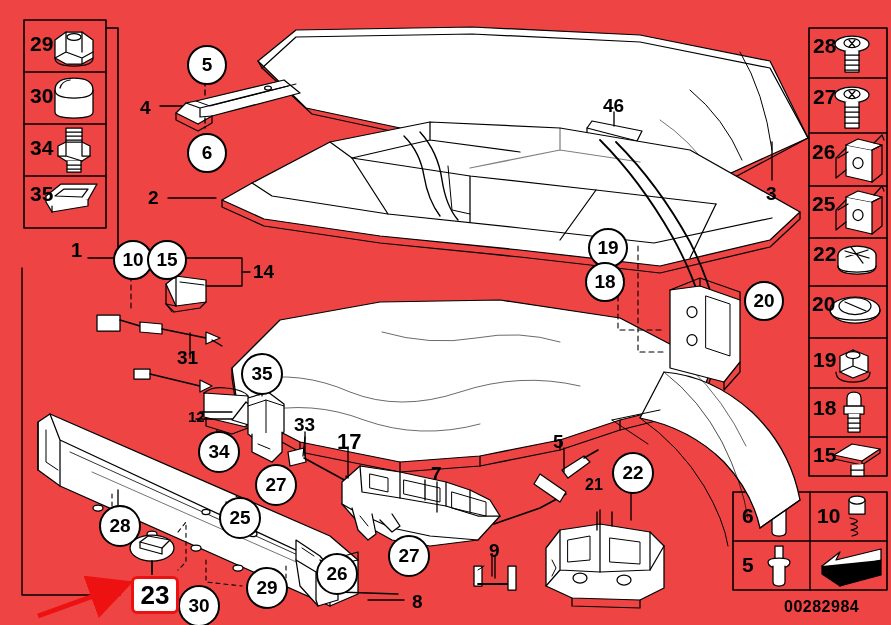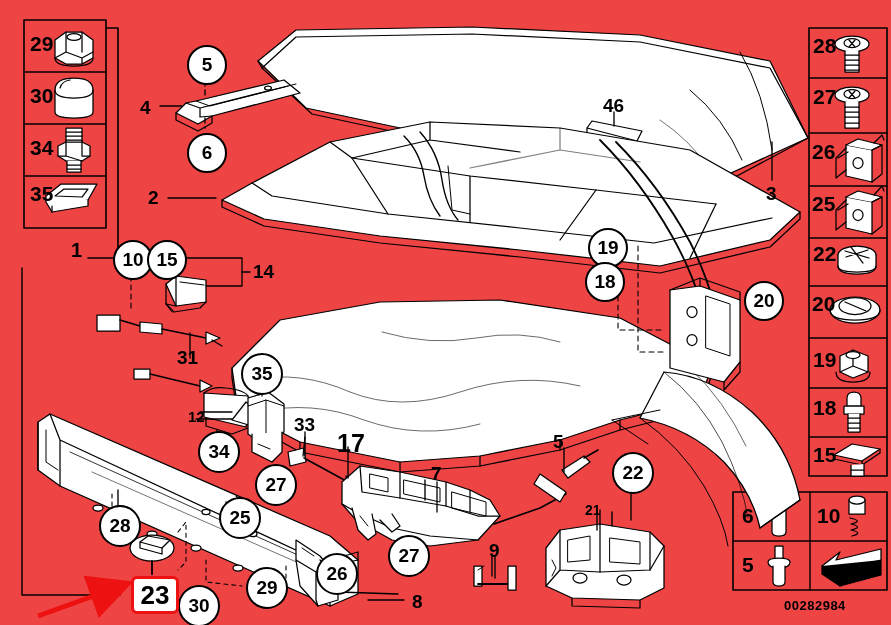--- a/index.html
+++ b/index.html
@@ -7,21 +7,21 @@
     position:relative;width:891px;height:625px;background:#ef4444;
     font-family:"Liberation Sans", sans-serif;overflow:hidden;
   }
   #art{position:absolute;left:0;top:0;width:891px;height:625px;}
   .lbl{position:absolute;font-weight:bold;color:#000;line-height:1;
        font-family:"Liberation Sans", sans-serif;white-space:nowrap;}
   .callout{position:absolute;display:flex;align-items:center;justify-content:center;
      border:2.2px solid #000;border-radius:50%;background:#fff;
      font-weight:bold;font-size:19px;color:#000;}
   .legend-num{position:absolute;font-weight:bold;font-size:21px;color:#000;}
-  .partno{position:absolute;font-weight:bold;font-size:13px;letter-spacing:.5px;color:#000;}
+  .partno{position:absolute;font-weight:bold;font-size:16px;letter-spacing:.5px;color:#000;}
   .hlbox{position:absolute;border:3px solid #ee1111;border-radius:6px;background:#fff;
      display:flex;align-items:center;justify-content:center;
      font-weight:bold;font-size:26px;color:#000;}
 </style>
 </head>
 <body>
 
 <div id="root">
 
   <svg id="art" viewBox="0 0 891 625">
@@ -463,24 +463,24 @@
   <div class="callout" style="left:178px;top:585px;width:38px;height:38px;">30</div>
 
   <div class="lbl" style="left:140px;top:98px;font-size:19px;">4</div>
   <div class="lbl" style="left:603px;top:96px;font-size:19px;">46</div>
   <div class="lbl" style="left:766px;top:184px;font-size:19px;">3</div>
   <div class="lbl" style="left:148px;top:188px;font-size:19px;">2</div>
   <div class="lbl" style="left:253px;top:262px;font-size:19px;">14</div>
   <div class="lbl" style="left:177px;top:320px;font-size:19px;margin-top:28px;">31</div>
   <div class="lbl" style="left:188px;top:409px;font-size:15px;">12</div>
   <div class="lbl" style="left:294px;top:415px;font-size:19px;">33</div>
-  <div class="lbl" style="left:337px;top:431px;font-size:25px;">17</div>
+  <div class="lbl" style="left:337px;top:431px;font-size:22px;">17</div>
   <div class="lbl" style="left:553px;top:432px;font-size:19px;">5</div>
   <div class="lbl" style="left:431px;top:464px;font-size:19px;">7</div>
-  <div class="lbl" style="left:585px;top:503px;font-size:14px;">21</div>
+  <div class="lbl" style="left:585px;top:477px;font-size:16px;">21</div>
   <div class="lbl" style="left:489px;top:541px;font-size:19px;">9</div>
   <div class="lbl" style="left:412px;top:592px;font-size:19px;">8</div>
 
   <svg style="position:absolute;left:0;top:0;width:891px;height:625px;pointer-events:none;">
     <line x1="38" y1="616" x2="124" y2="585" stroke="#ee1111" stroke-width="5" marker-end="url(#redarrow)"></line>
   </svg>
   <div class="hlbox" style="left:131px;top:576px;width:42px;height:32px;">23</div>
 
 </div>
 

